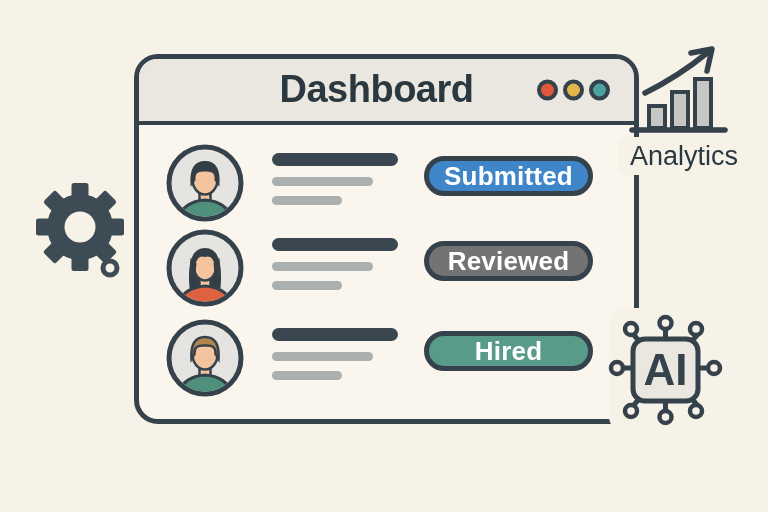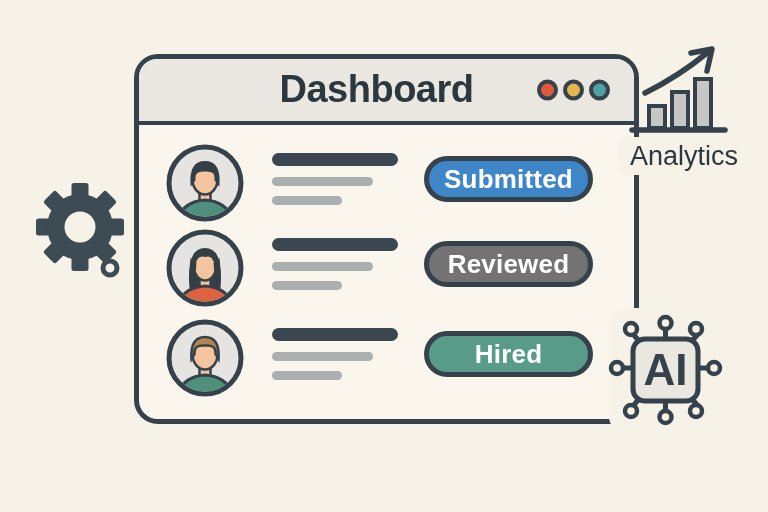--- a/index.html
+++ b/index.html
@@ -22,21 +22,21 @@
 
   
   .row{position:absolute;left:165px;width:440px;height:80px;z-index:2;}
   .row-1{top:143px;} .row-2{top:228px;} .row-3{top:318px;}
   .avatar{position:absolute;left:0;top:0;width:80px;height:80px;}
   .bars{position:absolute;left:107px;top:0;width:130px;height:80px;}
   .bar{position:absolute;border-radius:7px;}
   .bar-dark{left:0;top:10px;width:126px;height:12.5px;background:#3a4750;}
   .bar-mid {left:0;top:33.5px;width:101px;height:9px;background:#a9b0af;border-radius:5px;}
   .bar-short{left:0;top:52.5px;width:70px;height:9px;background:#a9b0af;border-radius:5px;}
-  .pill{position:absolute;left:259px;top:13px;width:169px;height:46px;
+  .pill{position:absolute;left:259px;top:13px;width:169px;height:40px;
         box-sizing:border-box;border:5px solid #35424b;border-radius:28px;
         display:flex;align-items:center;justify-content:center;cursor:pointer;}
   .pill span{color:#ffffff;font-size:26px;font-weight:bold;letter-spacing:0.2px;}
 
   
   .icon-svg{position:absolute;z-index:4;}
   .gear-svg{left:33px;top:180px;}
   .analytics-svg{left:628px;top:40px;}
   .chip-svg{left:603px;top:298px;}
   .side-label{position:absolute;z-index:3;font-weight:normal;color:#2b3840;text-align:center;}

